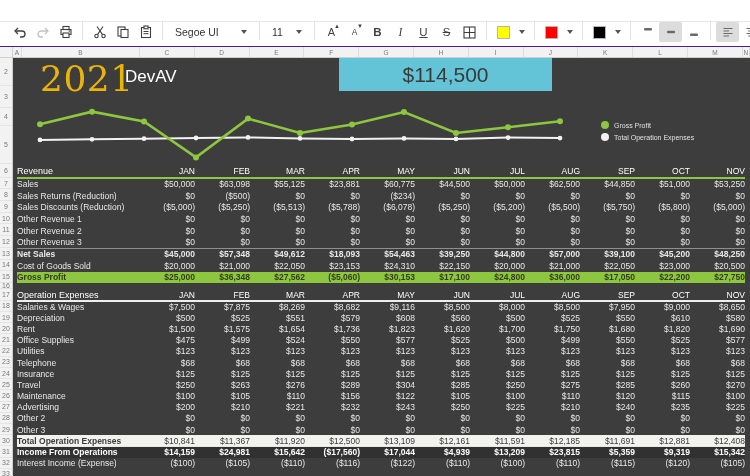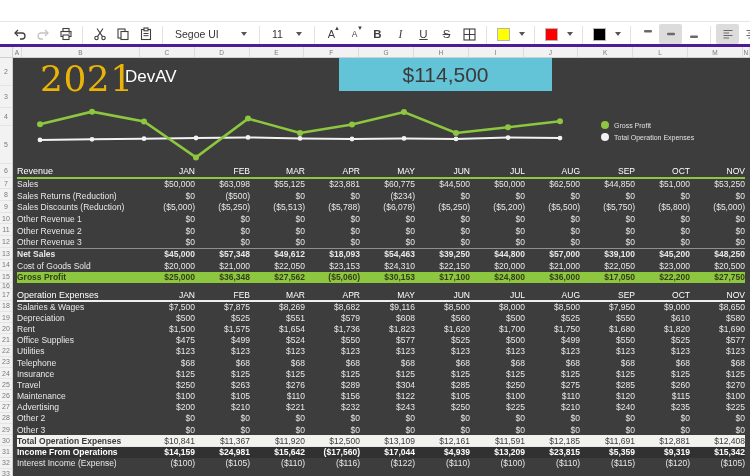--- a/index.html
+++ b/index.html
@@ -7,21 +7,21 @@
   #app {
     position:relative; width:750px; height:476px; overflow:hidden;
     background:#fff; font-family:"Liberation Sans", sans-serif;
     -webkit-font-smoothing:antialiased;
   }
   
   .tabbar { position:absolute; top:0; left:0; right:0; height:22px; display:flex; background:#fff; border-bottom:1px solid #e6e6e6; }
   .tab { display:flex; align-items:center; justify-content:center; font-size:11px; color:#3c3c3c; border-right:1px solid #efefef;margin-top:40px; }
   .tab.active { font-weight:bold; }
   
-  .toolbar { position:absolute; top:22px; left:0; right:0; height:25px; background:#fff; border-bottom:3px solid #4c1d95; display:flex; align-items:flex-end; padding:0 8px; }
+  .toolbar { position:absolute; top:22px; left:0; right:0; height:25px; background:#fff; border-bottom:1px solid #4c1d95; display:flex; align-items:flex-start; padding:0 8px; }
   .tb { width:23px; height:20px; display:flex; align-items:center; justify-content:center; font-size:11.5px; color:#3f3f3f; flex:none; }
   .tb svg { display:block; }
   .tb.on { background:#dcdcdc; border-radius:2px; }
   .tb.dim { color:#c2c2c2; }
   .sep { width:1px; height:18px; background:#e2e2e2; margin:0 5px; flex:none; }
   .dd { display:flex; align-items:center; justify-content:space-between; font-size:10.5px; color:#333; padding:0 7px; height:20px; flex:none; }
   .caret { width:0; height:0; border-left:3.5px solid transparent; border-right:3.5px solid transparent; border-top:4px solid #555; margin-left:8px; }
   .swatch { width:13px; height:13px; border:1px solid #b5b5b5; }
   .fmt-b { font-weight:bold; } .fmt-i { font-style:italic; font-family:"Liberation Serif",serif; }
   .fmt-u { text-decoration:underline; } .fmt-s { text-decoration:line-through; }

